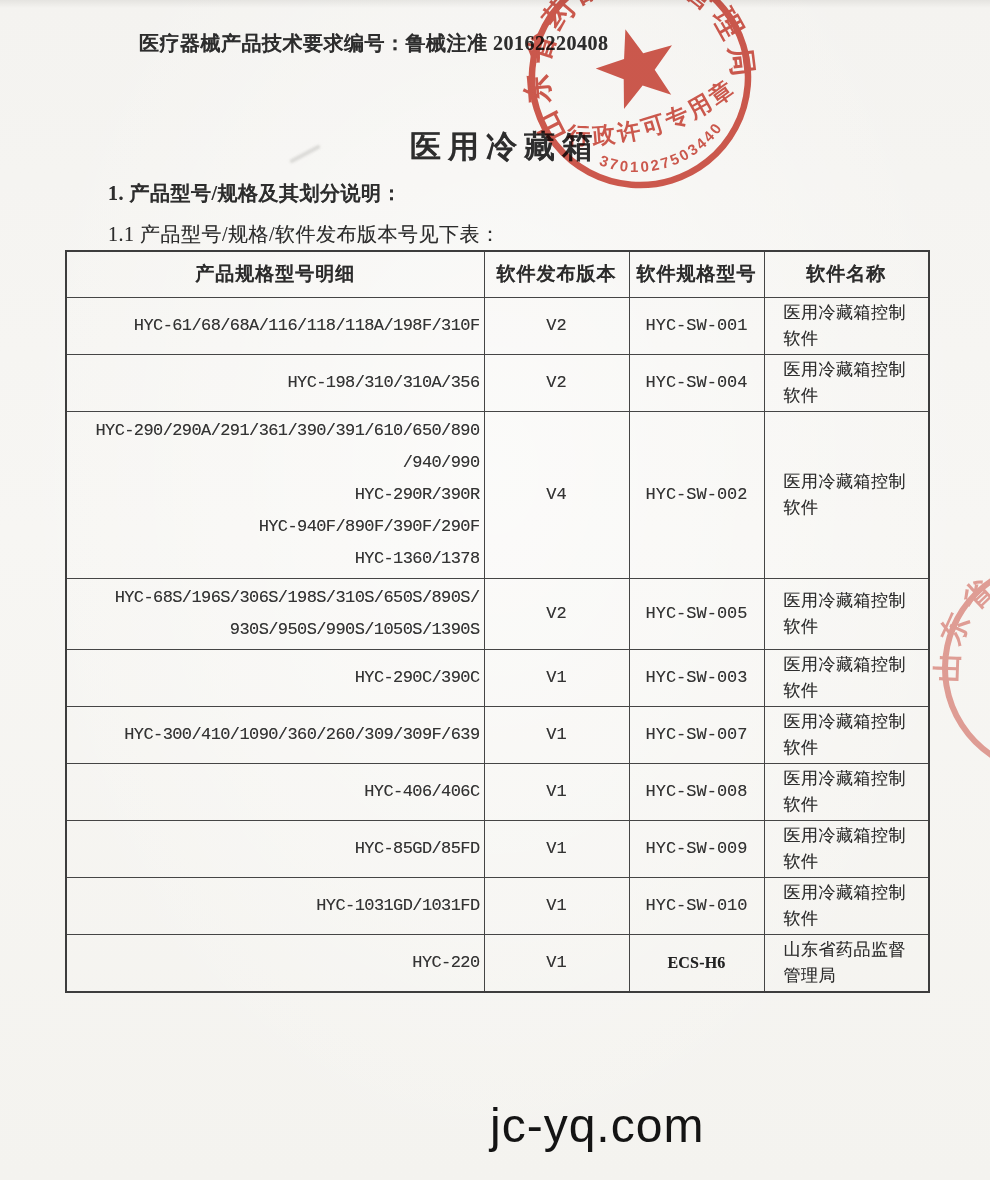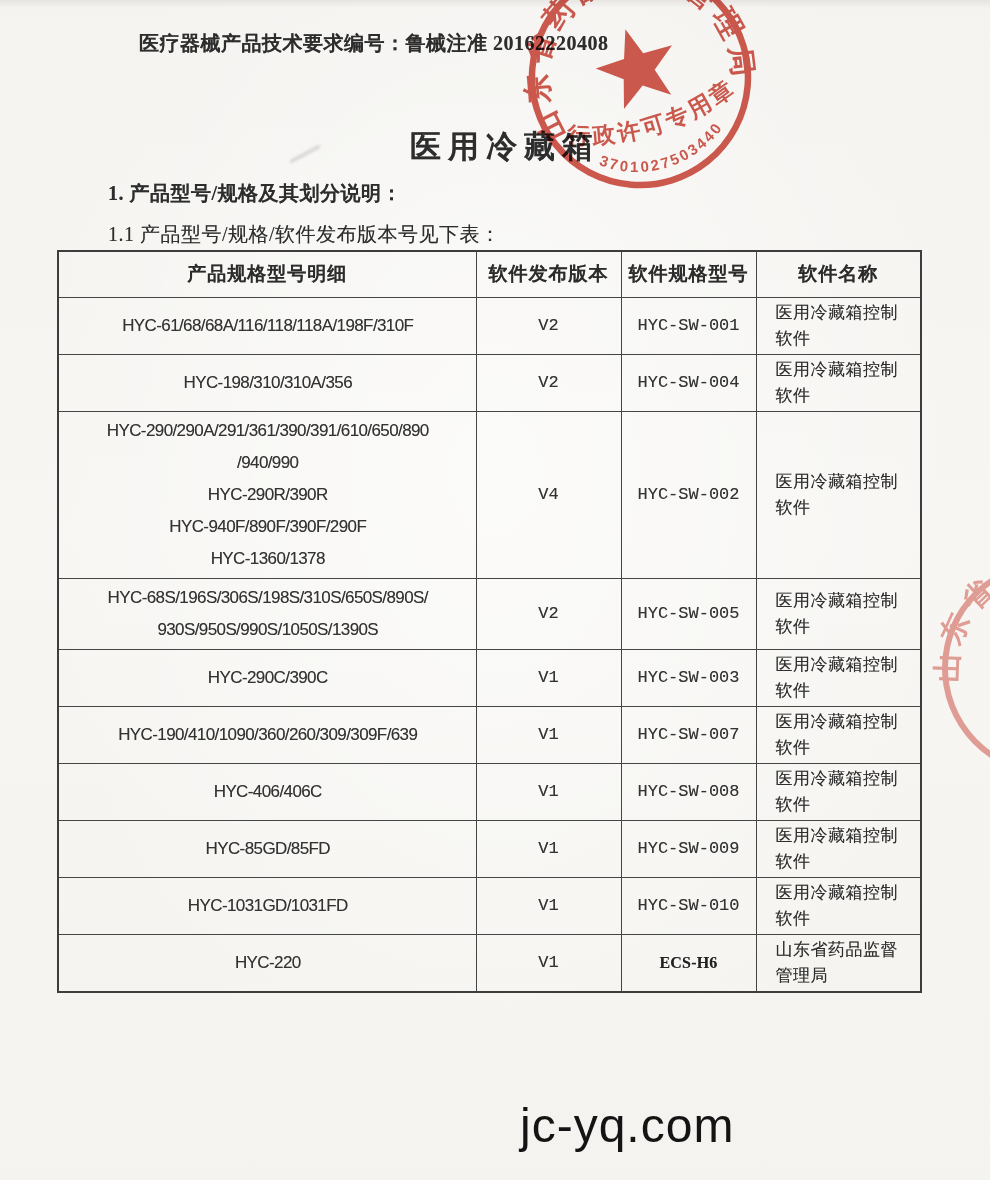--- a/index.html
+++ b/index.html
@@ -30,43 +30,43 @@
     position:absolute; left:108px; top:180px;
     font-size:20px; font-weight:600; letter-spacing:.5px;
   }
   .section-1-1 {
     position:absolute; left:108px; top:221px;
     font-size:20px; font-weight:500; letter-spacing:.5px;
   }
 
   
   table.spec {
-    position:absolute; left:57px; top:250px; width:863px;
+    position:absolute; left:65px; top:250px; width:863px;
     border-collapse:collapse; table-layout:fixed;
     background:transparent;
     border-radius:21px;
   }
   table.spec col.c1 { width:418px; }
   table.spec col.c2 { width:145px; }
   table.spec col.c3 { width:135px; }
   table.spec col.c4 { width:165px; }
   table.spec th, table.spec td {
     border:1.6px solid #454545;
     vertical-align:middle;
   }
   table.spec { border:2.4px solid #3d3d3d; }
   table.spec thead tr { height:46px; }
   table.spec th {
     font-size:19px; font-weight:700; letter-spacing:1px; text-align:center;
     color:#2b2b2b;
   }
   td.cell-models {
-    font-family:Liberation Sans, sans-serif;
+    font-family:Liberation Mono, monospace;
     font-size:17px; letter-spacing:-.6px; line-height:32px;
-    text-align:center; padding:3px 4px 3px 5px; color:#333;
+    text-align:right; padding:3px 4px 3px 5px; color:#333;
   }
   td.cell-version, td.cell-code {
     font-family:"Liberation Mono","DejaVu Sans Mono",monospace;
     font-size:17px; text-align:center; color:#333;
   }
   td.cell-code.code-sans {
     font-family:Liberation Serif, serif;
     font-weight:700; font-size:16px; letter-spacing:.2px; color:#222;
   }
   td.cell-name {
@@ -91,21 +91,21 @@
   }
   .side-stamp svg text { fill:var(--side-stamp-color); }
   .side-stamp svg .ring { stroke:var(--side-stamp-color); }
 
   .org-text    { font-size:29px; font-weight:700; letter-spacing:7px; font-family:"Liberation Serif",serif; }
   .purpose-text{ font-size:23px; font-weight:700; letter-spacing:3px; font-family:"Liberation Serif",serif; }
   .serial-text { font-size:15px; font-weight:700; letter-spacing:2.5px; font-family:"Liberation Sans",sans-serif; }
 
   
   .watermark {
-    position:absolute; left:520px; top:1098px;
+    position:absolute; left:490px; top:1098px;
     font-family:"Liberation Sans","DejaVu Sans",sans-serif;
     font-size:48px; font-weight:400; letter-spacing:1px; color:#141414;
   }
   .scan-streak {
     position:absolute; left:288px; top:152px; width:34px; height:4px;
     background:rgba(120,118,112,.22); transform:rotate(-28deg);
     border-radius:2px; filter:blur(1px);
   }
   .scan-edge {
     position:absolute; left:0; top:0; width:100%; height:8px;
@@ -183,21 +183,21 @@
         <tr style="height: 53px; padding-left: 18px;">
           <td class="cell-models doc-text">
             <div>HYC-290C/390C</div>
           </td>
           <td class="cell-version doc-text">V1</td>
           <td class="cell-code doc-text">HYC-SW-003</td>
           <td class="cell-name doc-text">医用冷藏箱控制软件</td>
         </tr>
         <tr style="height: 53px;">
           <td class="cell-models doc-text">
-            <div>HYC-190/410/1090/360/260/309/309F/639</div>
+            <div>HYC-300/410/1090/360/260/309/309F/639</div>
           </td>
           <td class="cell-version doc-text">V1</td>
           <td class="cell-code doc-text">HYC-SW-007</td>
           <td class="cell-name doc-text">医用冷藏箱控制软件</td>
         </tr>
         <tr style="height: 53px;">
           <td class="cell-models doc-text">
             <div>HYC-406/406C</div>
           </td>
           <td class="cell-version doc-text">V1</td>

